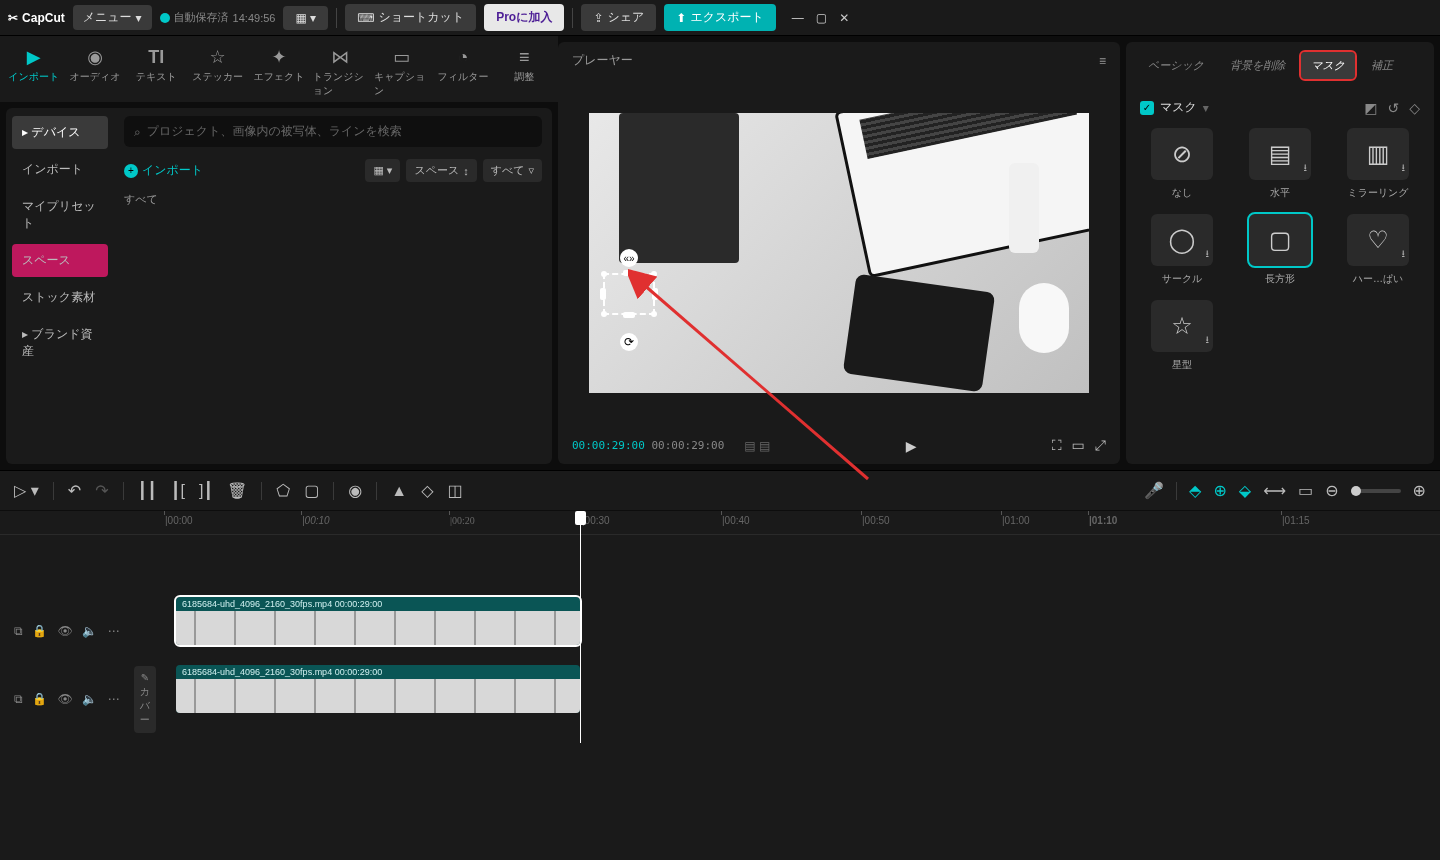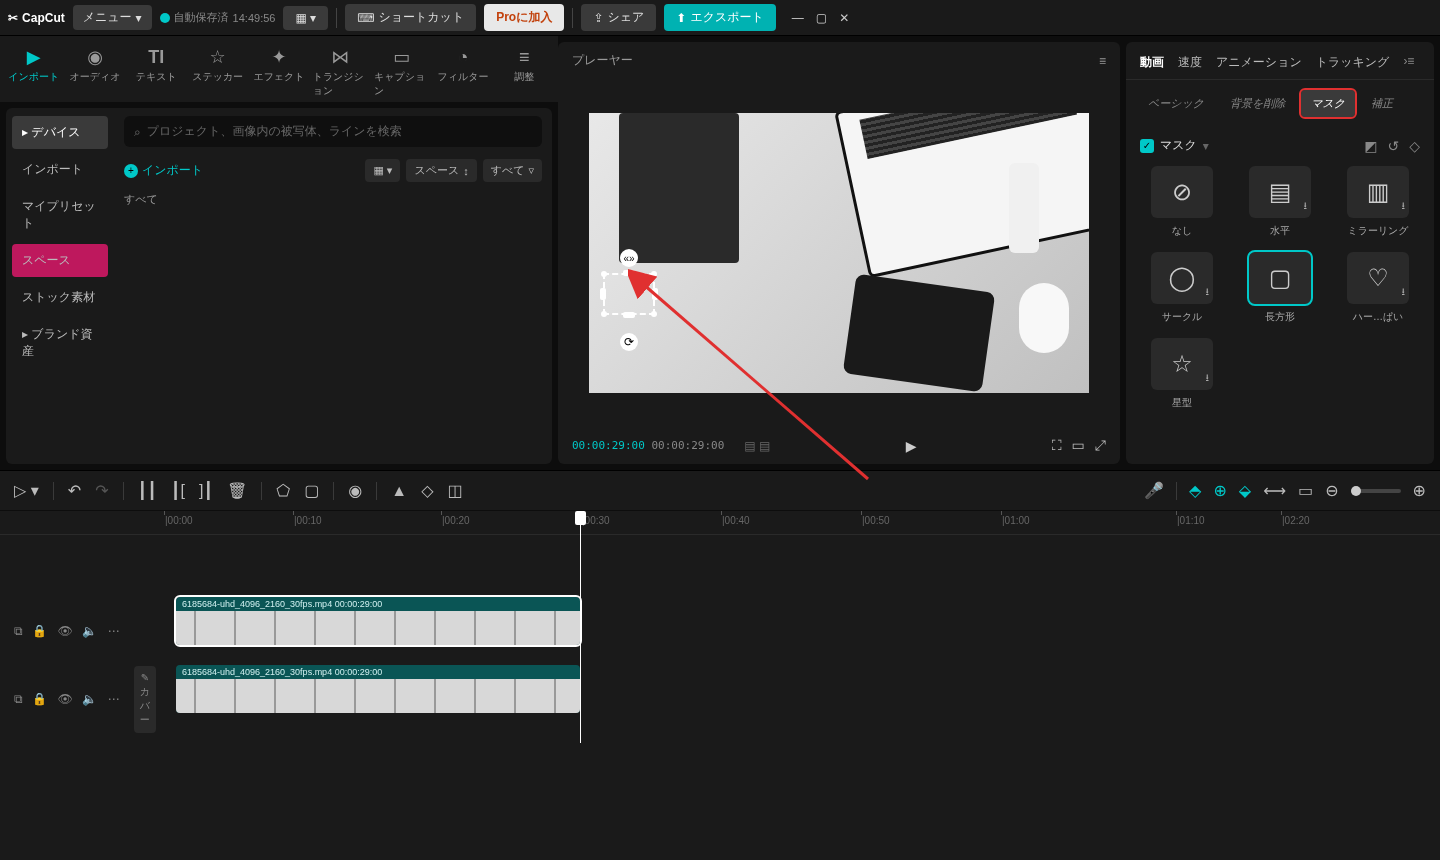--- a/index.html
+++ b/index.html
@@ -43,21 +43,21 @@
   background: #3a3a3a;
   border: none;
   color: #ddd;
   padding: 5px 12px;
   border-radius: 4px;
   font-size: 12px;
   display: flex;
   align-items: center;
   gap: 4px;
 }
-.tb-btn.pro { background: #e8e8e8; color: #c2410c; font-weight: 600; }
+.tb-btn.pro { background: #e8e8e8; color: #4c1d95; font-weight: 600; }
 .tb-btn.export { background: #00b2b2; color: #fff; }
 .window-ctrls { display: flex; gap: 12px; margin-left: 8px; color: #ccc; }
 .window-ctrls span { cursor: pointer; }
 .sep { width: 1px; height: 20px; background: #444; }
 
 
 .main {
   display: flex;
   height: 434px;
 }
@@ -646,27 +646,20 @@
       </div>
       <div class="pc-right">
         <span>⛶</span>
         <span>▭</span>
         <span>⤢</span>
       </div>
     </div>
   </div>
 
   <div class="right-panel">
-    <div class="right-tabs">
-      <span class="right-tab active">動画</span>
-      <span class="right-tab">速度</span>
-      <span class="right-tab">アニメーション</span>
-      <span class="right-tab">トラッキング</span>
-      <span style="color:#888">›≡</span>
-    </div>
     <div class="right-subtabs">
       <span class="right-subtab">ベーシック</span>
       <span class="right-subtab">背景を削除</span>
       <span class="right-subtab highlighted">マスク</span>
       <span class="right-subtab">補正</span>
     </div>
     <div class="mask-section">
       <div class="mask-header">
         <span class="mask-check">✓</span>
         <span>マスク</span>
@@ -743,28 +736,28 @@
       <span style="width:50px;height:4px;background:#444;border-radius:2px;position:relative">
         <span style="position:absolute;left:0;top:-3px;width:10px;height:10px;background:#ccc;border-radius:50%"></span>
       </span>
       <span class="tl-tool">⊕</span>
     </div>
   </div>
 
   <div class="tl-ruler">
     <div class="tl-ruler-track" id="ruler-track">
         <span class="tl-tick" style="left: 3px;">|00:00</span>
-        <span class="tl-tick" style="left: 132px;">|00:10</span>
-        <span class="tl-tick" style="left: 280px;">|00:20</span>
+        <span class="tl-tick" style="left: 140px; font-style: italic;">|00:10</span>
+        <span class="tl-tick" style="left: 288px; font-family: Liberation Serif, serif;">|00:20</span>
         <span class="tl-tick" style="left: 420px;">|00:30</span>
         <span class="tl-tick" style="left: 560px;">|00:40</span>
         <span class="tl-tick" style="left: 700px;">|00:50</span>
         <span class="tl-tick" style="left: 840px;">|01:00</span>
-        <span class="tl-tick" style="left: 1015px;">|01:10</span>
-        <span class="tl-tick" style="left: 1120px;">|02:20</span>
+        <span class="tl-tick" style="left: 927px; font-weight: bold;">|01:10</span>
+        <span class="tl-tick" style="left: 1120px;">|01:15</span>
       </div>
   </div>
 
   <div class="tl-body">
     <div class="tl-tracks-ctrl">
       <div class="tl-track-ctrl-row" style="margin-top:52px">
         <span>⧉</span>
         <span>🔒</span>
         <span>👁</span>
         <span>🔈</span>

